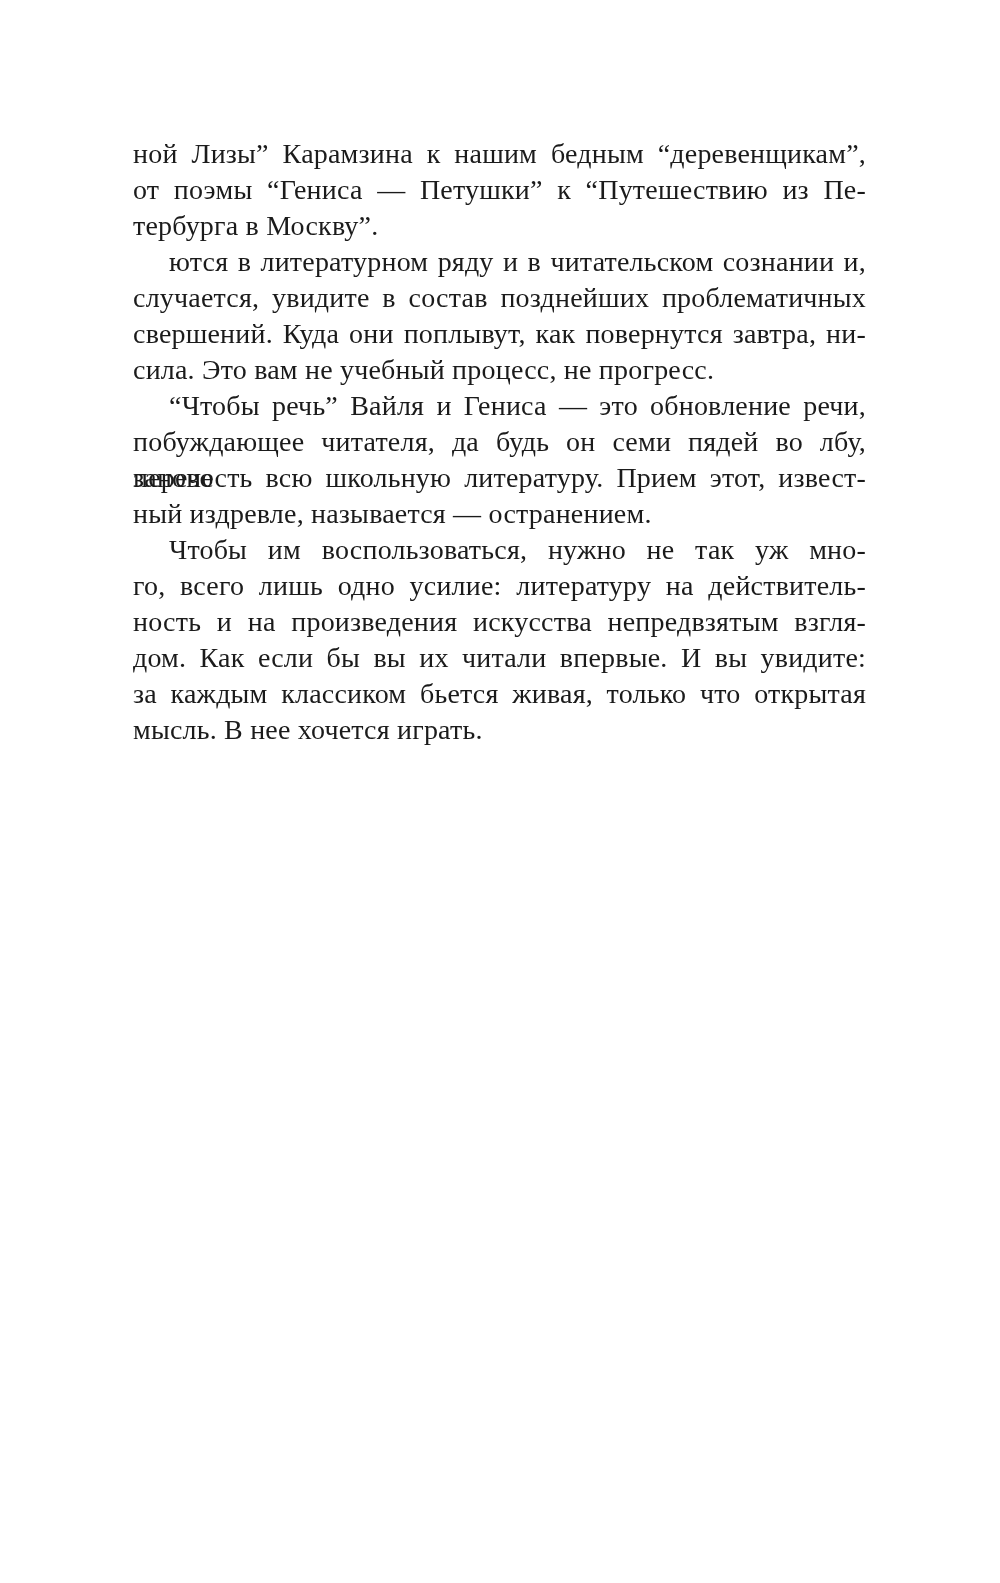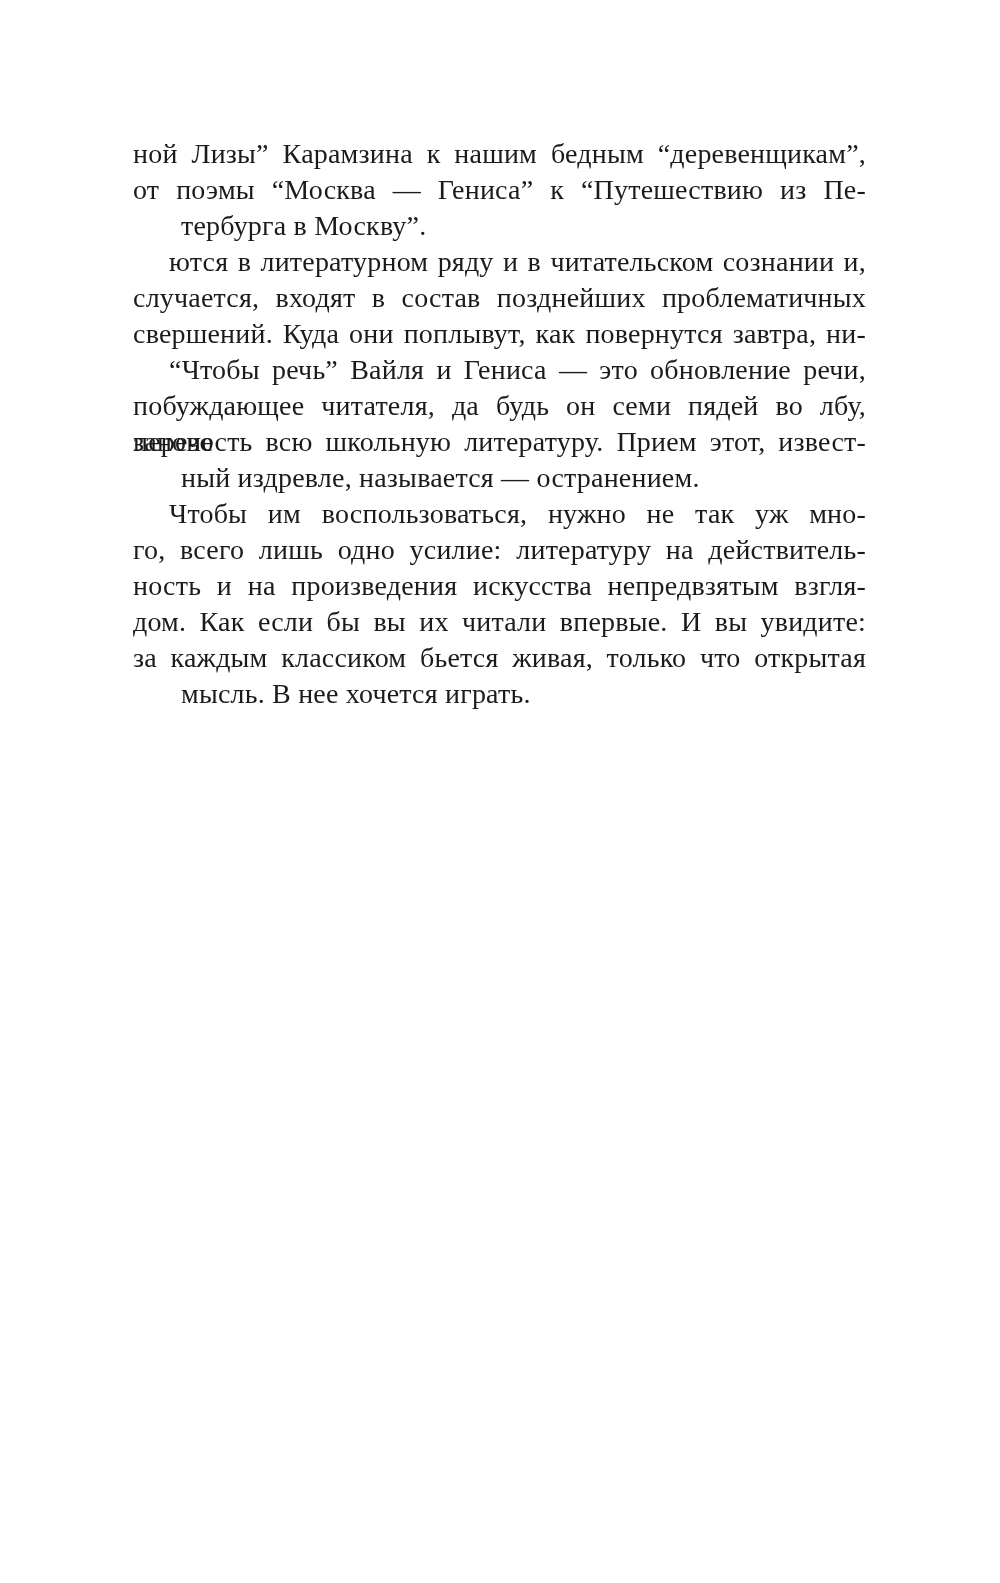--- a/index.html
+++ b/index.html
@@ -34,40 +34,40 @@
   .line {
     height: 36px;
     text-align: justify;
     text-align-last: justify;
     text-justify: inter-word;
     white-space: normal;
     overflow: visible;
   }
   .line.last {
     text-align-last: left;
-    margin-left: 48px;
   }
   .paragraph.indent .line:first-child {
     text-indent: 36px;
   }
 </style>
 </head>
 <body>
 
 <div class="page">
   <div class="text-block" id="text-block" style="color: rgb(27, 27, 27);">
       <div class="paragraph">
         <div class="line">ной Лизы” Карамзина к нашим бедным “деревенщикам”,</div>
-        <div class="line">от поэмы “Москва — Гениса” к “Путешествию из Пе-</div>
+        <div class="line">от поэмы “Гениса — Петушки” к “Путешествию из Пе-</div>
         <div class="line last">тербурга в Москву”.</div>
       </div>
       <div class="paragraph indent">
         <div class="line">ются в литературном ряду и в читательском сознании и,</div>
-        <div class="line">случается, входят в состав позднейших проблематичных</div>
+        <div class="line">случается, увидите в состав позднейших проблематичных</div>
         <div class="line">свершений. Куда они поплывут, как повернутся завтра, ни-</div>
+        <div class="line last">сила. Это вам не учебный процесс, не прогресс.</div>
       </div>
       <div class="paragraph indent">
         <div class="line">“Чтобы речь” Вайля и Гениса — это обновление речи,</div>
         <div class="line">побуждающее читателя, да будь он семи пядей во лбу, заново</div>
         <div class="line">перечесть всю школьную литературу. Прием этот, извест-</div>
         <div class="line last">ный издревле, называется — остранением.</div>
       </div>
       <div class="paragraph indent">
         <div class="line">Чтобы им воспользоваться, нужно не так уж мно-</div>
         <div class="line">го, всего лишь одно усилие: литературу на действитель-</div>

